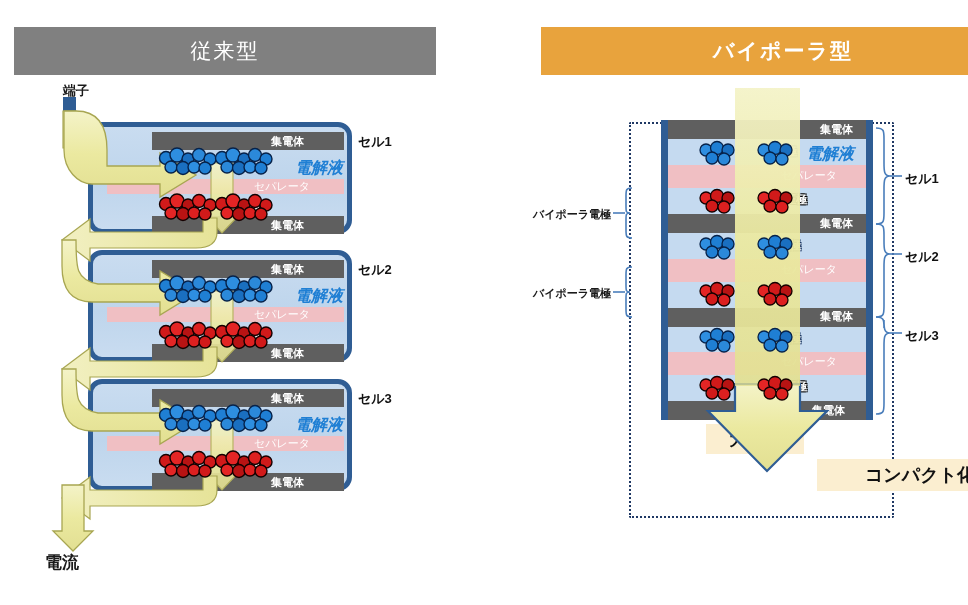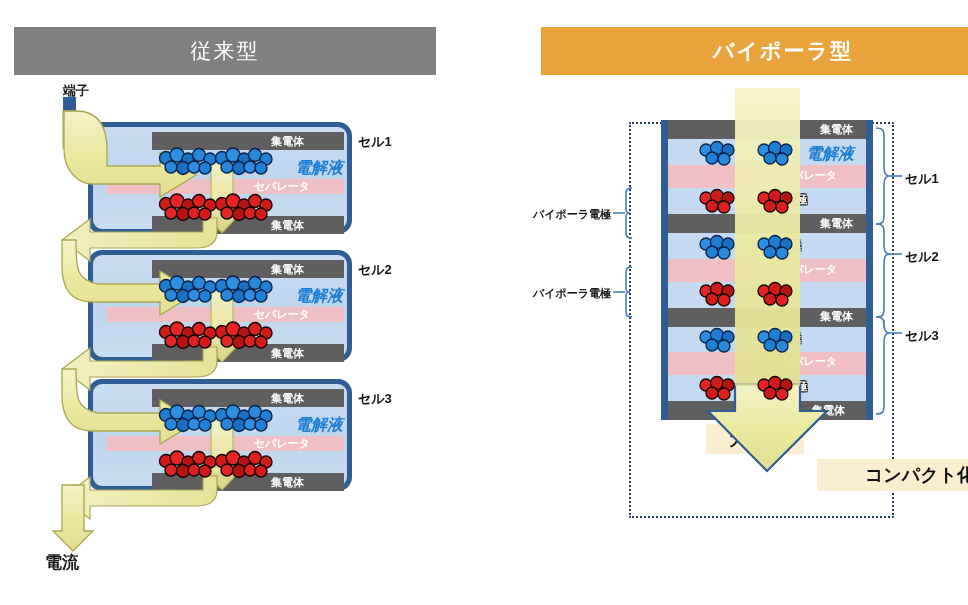--- a/index.html
+++ b/index.html
@@ -28,21 +28,21 @@
             box-sizing:border-box;}
   #cell1-box{top:122px;}
   #cell2-box{top:250px;}
   #cell3-box{top:379px;}
 
   .collector{position:absolute;background:#5f5f5f;height:18px;}
   .collector-label{position:absolute;color:#ffffff;font-size:11px;font-weight:bold;
                    white-space:nowrap;}
 
   .separator{position:absolute;height:15px;background:#f0bfc3;}
-  .separator-label{position:absolute;color:#ffffff;font-size:11px;font-weight:bold;
+  .separator-label{position:absolute;color:#ffffff;font-size:11px;font-weight:normal;
                    white-space:nowrap;}
 
   .electro-label{position:absolute;color:#1f7fd4;font-size:16px;font-weight:bold;
                  white-space:nowrap;font-style:italic;}
 
   .pole-label{position:absolute;font-size:11px;font-weight:bold;white-space:nowrap;
               color:#ffffff;text-shadow:-1px -1px 0 #16315c,1px -1px 0 #16315c,
                                         -1px 1px 0 #16315c,1px 1px 0 #16315c;}
   .pole-label.pos{text-shadow:-1px -1px 0 #000,1px -1px 0 #000,
                               -1px 1px 0 #000,1px 1px 0 #000;}

